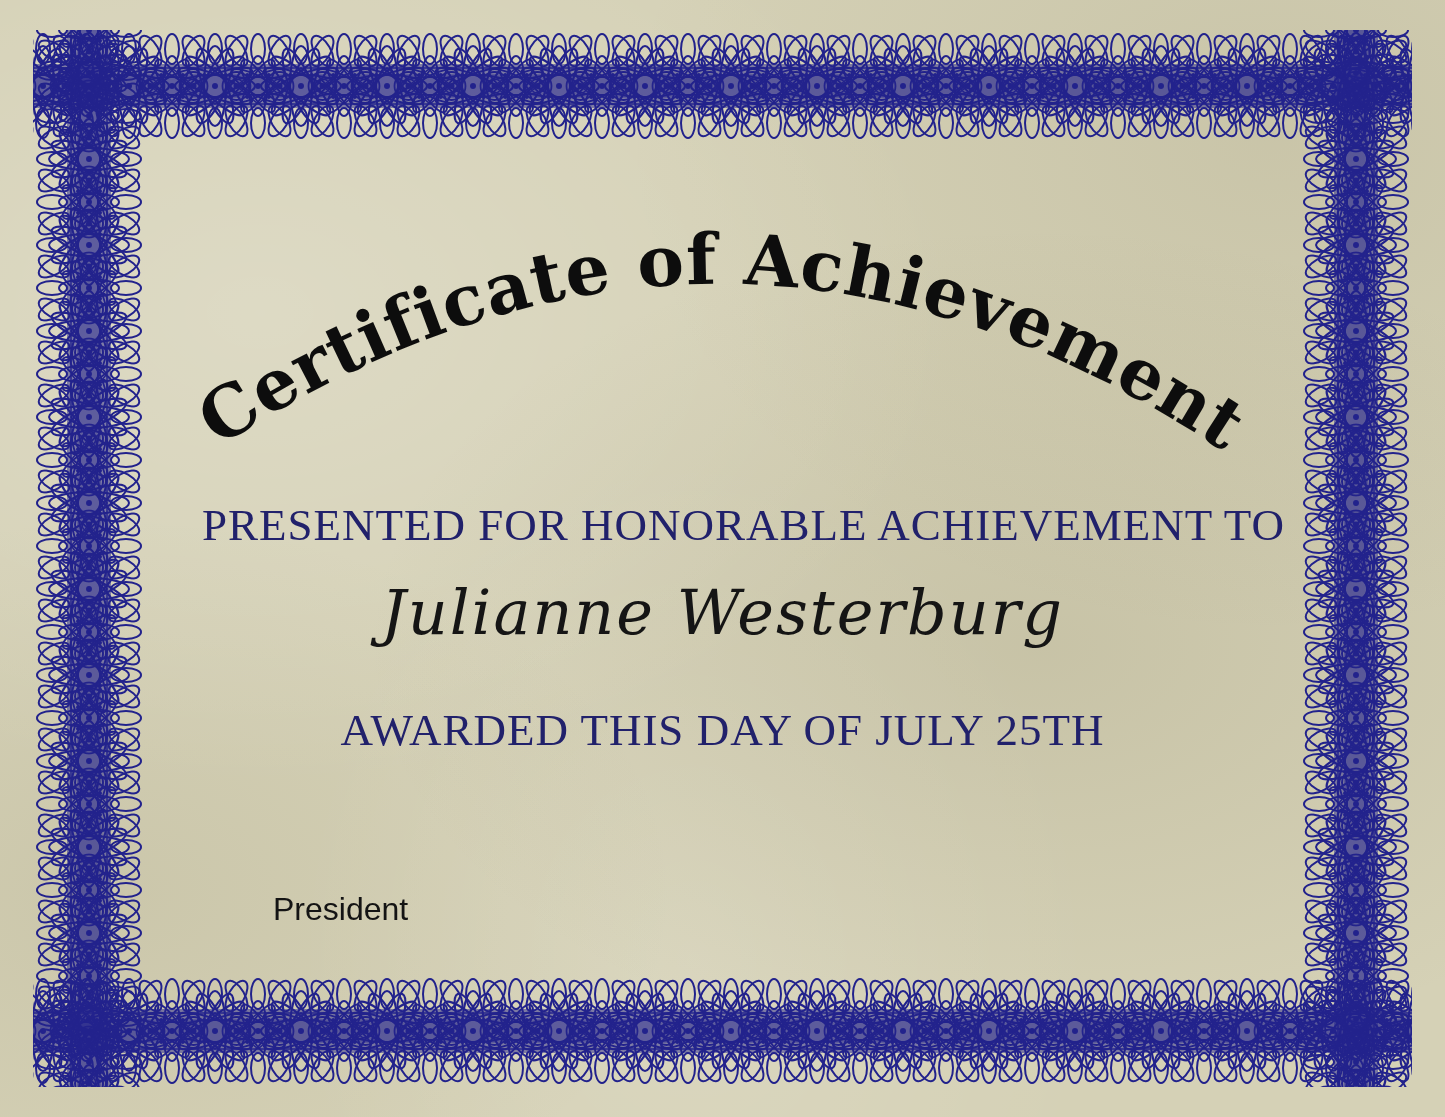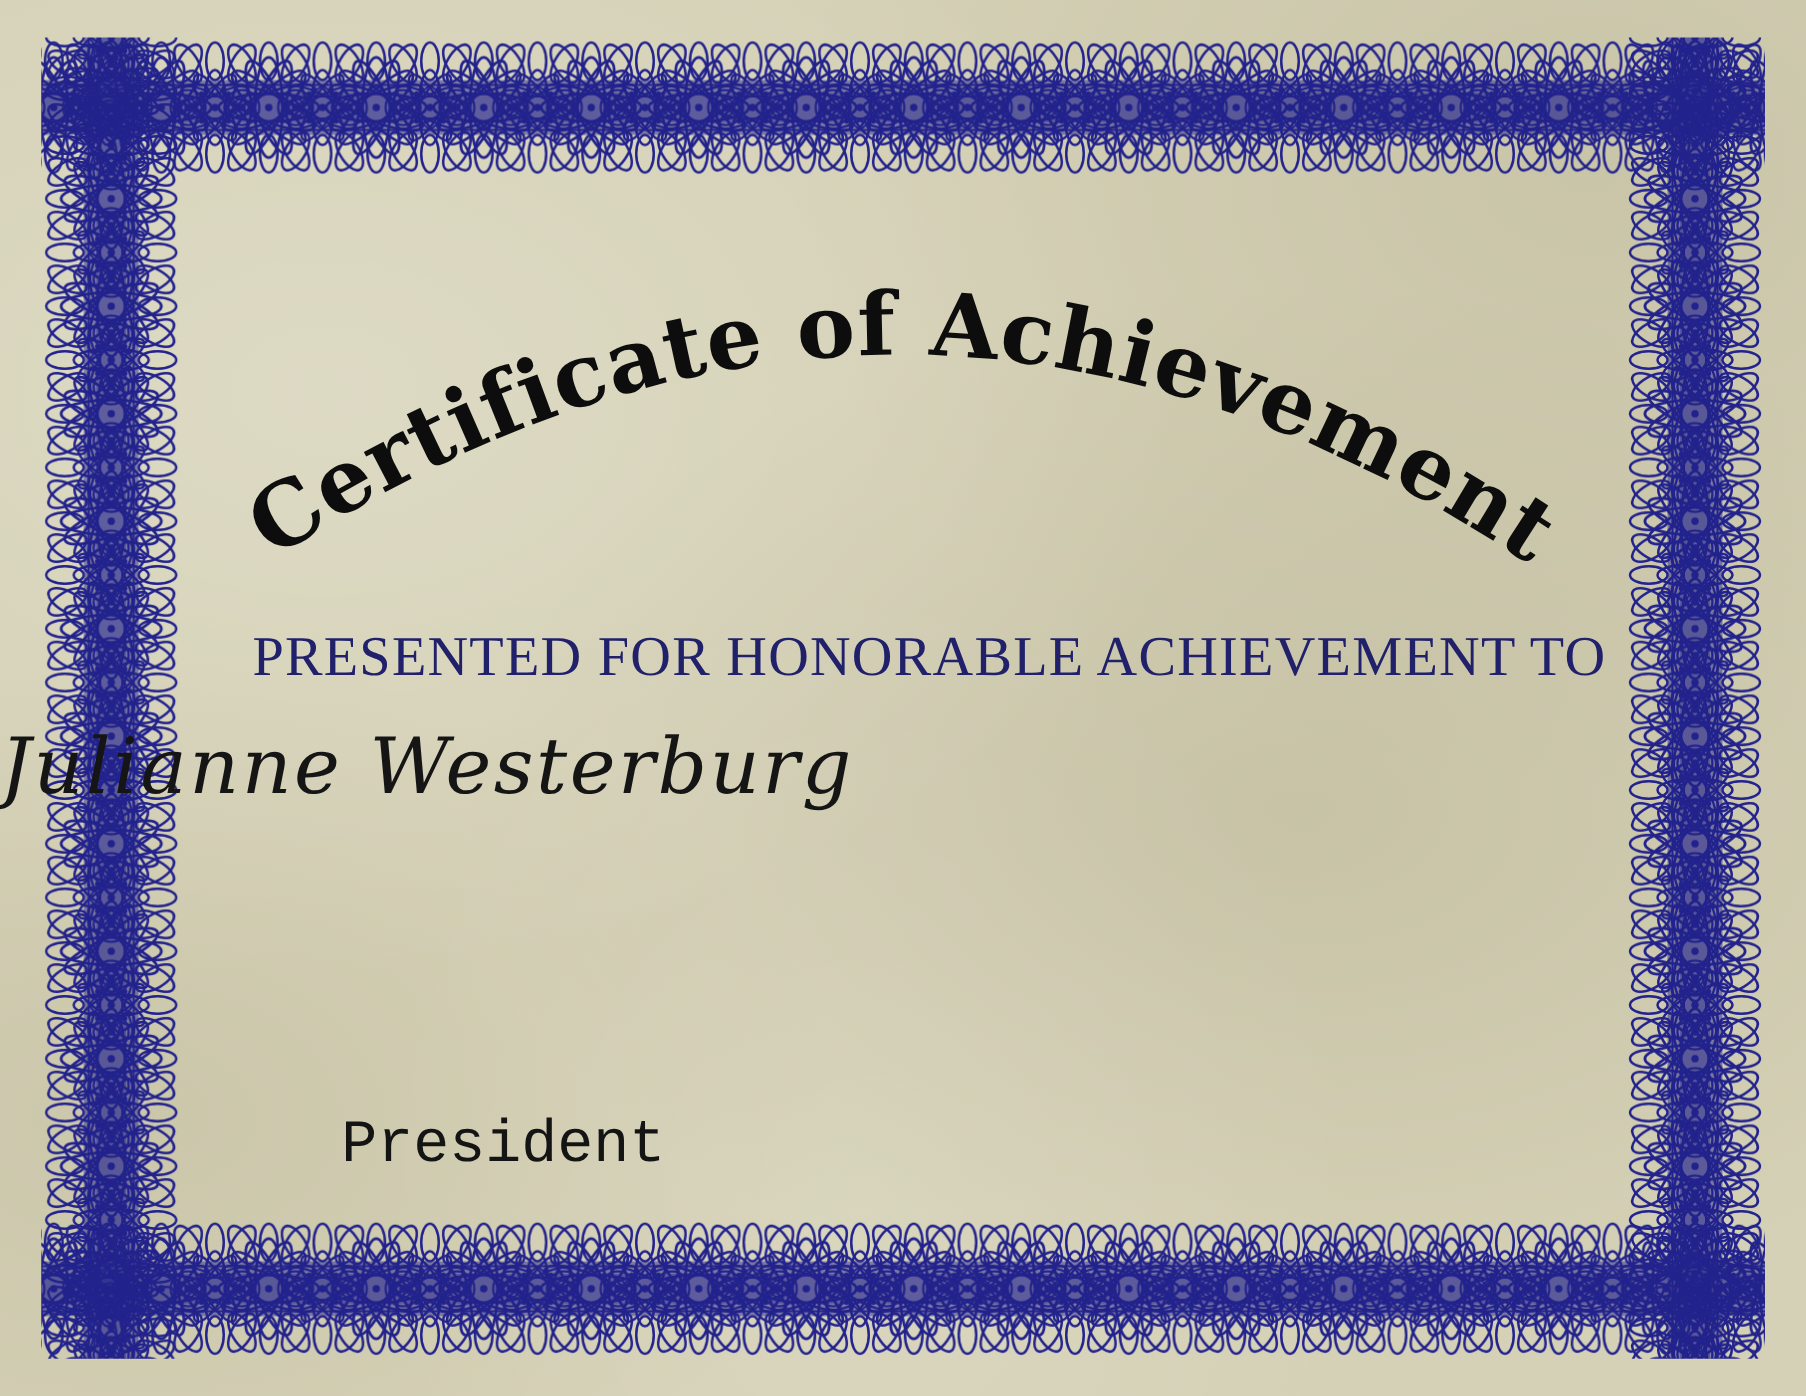--- a/index.html
+++ b/index.html
@@ -29,34 +29,34 @@
     text-align:center;
     color:#21216b;
     font-family:"Liberation Serif", serif;
     font-size:45px;
     letter-spacing:1px;
     line-height:1.0;
     white-space:nowrap;
   }
   .recipient{
     position:absolute;left:0;width:100%;
-    text-align:left;
+    text-align:center;
     color:#151515;
     font-family:"DejaVu Serif", serif;
     font-style:italic;
     font-size:62px;
     letter-spacing:2px;
     line-height:1.0;
     white-space:nowrap;
   }
   .signature{
     position:absolute;
     color:#141414;
-    font-family:Liberation Mono, monospace;
-    font-size:48px;
+    font-family:Liberation Sans, sans-serif;
+    font-size:32px;
     line-height:1.0;
     white-space:nowrap;
   }
   .sig-left{left:273px;top:893px;}
   .sig-right{left:912px;top:893px;}
   .line1{top:459px;}
   .line2{top:503px;margin-left:21px;}
   .name{top:582px;}
   .award{top:708px;}
 </style>
@@ -160,17 +160,18 @@
     <text class="arc-title">
       <textPath href="#titleArc" startOffset="50%" text-anchor="middle">Certificate of Achievement</textPath>
     </text>
   </svg>
 
 
   <div class="cert-line line2">PRESENTED FOR HONORABLE ACHIEVEMENT TO</div>
 
   <div class="recipient name">Julianne Westerburg</div>
 
+  <div class="cert-line award">AWARDED THIS DAY OF JULY 25TH</div>
 
   <div class="signature sig-left">President</div>
 
 
 </div>
 
 </body></html>

